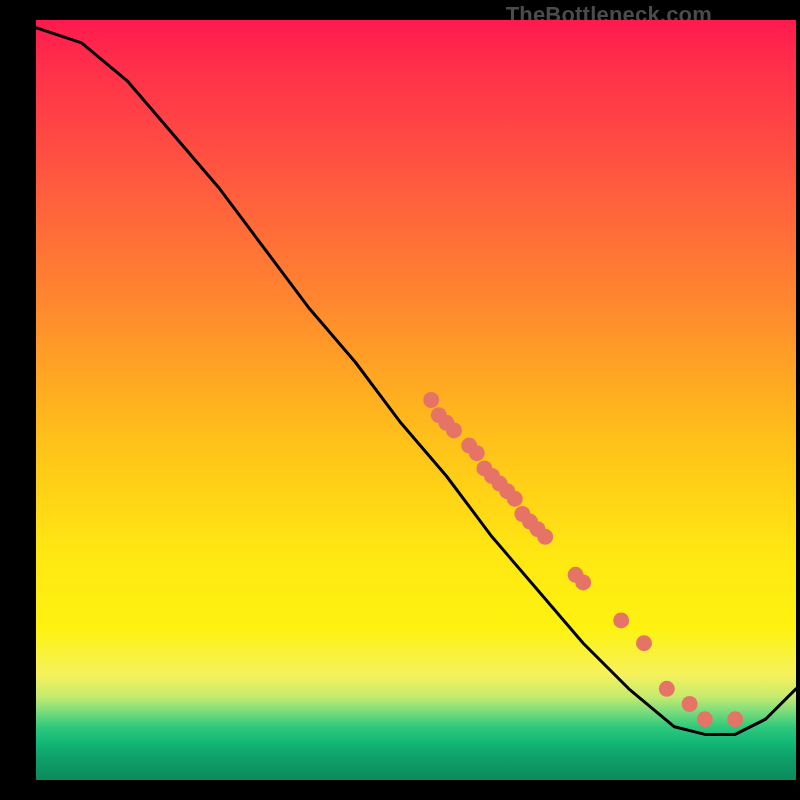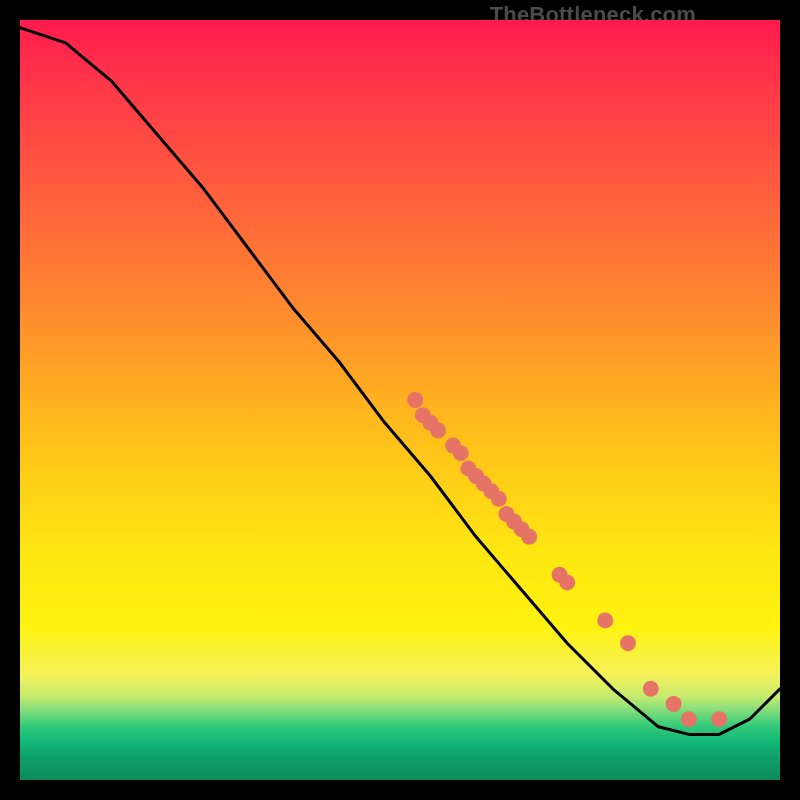--- a/index.html
+++ b/index.html
@@ -9,20 +9,21 @@
     height: 800px;
     background: #000;
     overflow: hidden;
     font-family: Arial, Helvetica, sans-serif;
   }
   .stage {
     position: relative;
     width: 704px;
     height: 800px;
     background: #000;
+    margin-left: 16px;
   }
   .plot {
     position: absolute;
     left: 20px;
     top: 20px;
     width: 760px;
     height: 760px;
     overflow: hidden;
   }
   .gradient {

